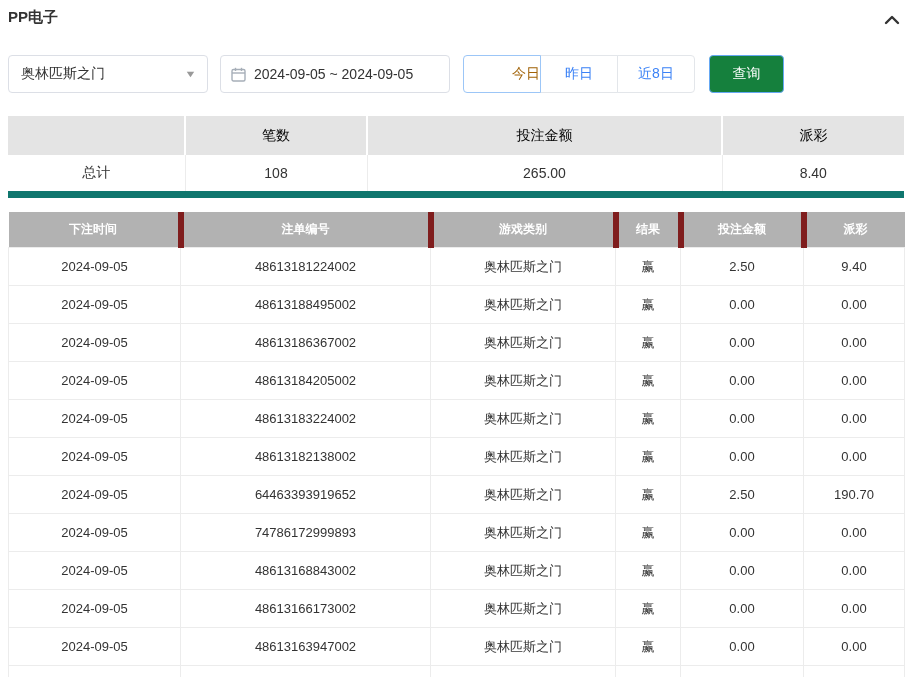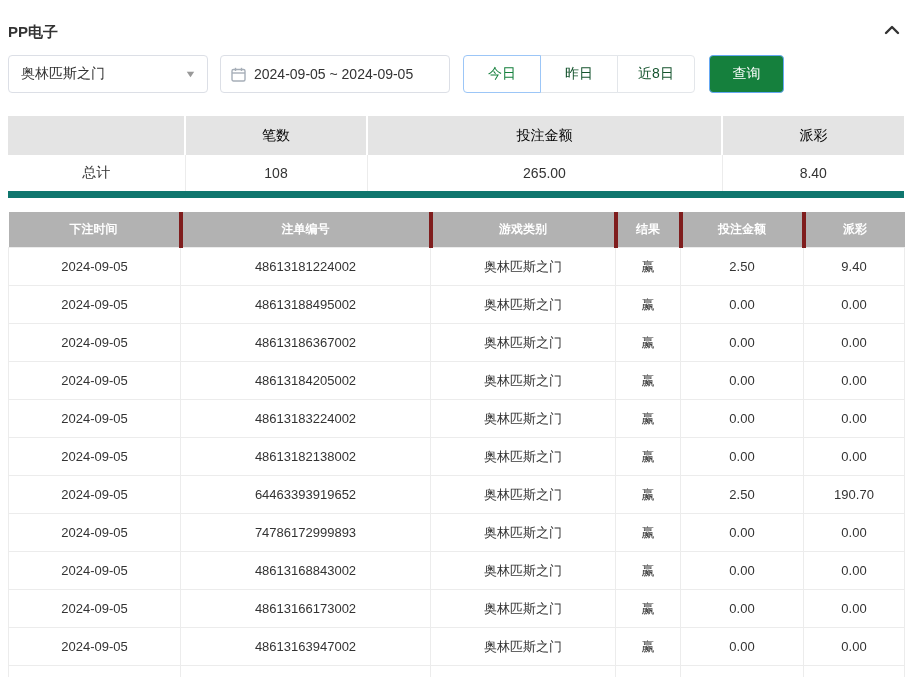--- a/index.html
+++ b/index.html
@@ -1,57 +1,57 @@
 <!DOCTYPE html>
 <html><head>
 <meta charset="utf-8">
 <style>
   * { margin:0; padding:0; box-sizing:border-box; }
   html,body { width:912px; height:677px; overflow:hidden; background:#fff;
     font-family:"Liberation Sans","DejaVu Sans",sans-serif; color:#333; }
   .page { padding:0 8px; }
 
   
-  .top-bar { display:flex; align-items:flex-end; justify-content:space-between; height:42px; padding-top:16px; }
+  .top-bar { display:flex; align-items:flex-start; justify-content:space-between; height:42px; padding-top:8px; }
   .page-title { font-size:15px; font-weight:bold; color:#333; }
   .chevron-btn { width:24px; height:24px; display:flex; align-items:center; justify-content:center; cursor:pointer; }
 
   
   .filter-row { display:flex; align-items:center; height:40px; margin-top:12px; margin-bottom:22px; }
   .select-box { width:200px; height:38px; border:1px solid #dcdfe6; border-radius:4px;
     display:flex; align-items:center; justify-content:space-between; padding:0 12px; font-size:14px; cursor:pointer; background:#fff; }
   .select-caret { font-size:9px; color:#999; transform:scaleX(1.4); }
   .date-box { width:230px; height:38px; border:1px solid #dcdfe6; border-radius:4px; margin-left:12px;
     display:flex; align-items:center; padding:0 10px; font-size:14px; cursor:pointer; background:#fff; }
   .date-box .cal { margin-right:8px; display:flex; align-items:center; }
 
   .btn-group { display:flex; margin-left:13px; }
   .qbtn { width:78px; height:38px; background:#fff; border:1px solid #e3e6ea; font-size:14px;
-    color:#14532d; cursor:pointer; margin-left:-1px; position:relative;
+    color:#3b82f6; cursor:pointer; margin-left:-1px; position:relative;
     font-family:"Liberation Sans","DejaVu Sans",sans-serif; }
   .qbtn:first-child { border-radius:4px 0 0 4px; margin-left:0; }
   .qbtn:last-child { border-radius:0 4px 4px 0; }
-  .qbtn.active { color:#15803d; border-color:#9cc6f7; z-index:2; }
+  .qbtn.active { color:#a16207; border-color:#9cc6f7; z-index:2;text-align:right; }
 
   .query-btn { width:75px; height:38px; margin-left:14px; background:#15803d; border:1px solid #66a8f3;
     border-radius:4px; color:#fff; font-size:14px; cursor:pointer;
     font-family:"Liberation Sans","DejaVu Sans",sans-serif; }
 
   
   table { border-collapse:collapse; table-layout:fixed; width:896px; }
   .summary-table td, .summary-table th { height:39px; text-align:center; font-weight:normal; font-size:14px; }
   .summary-table thead th { background:#e4e4e4; border-left:2px solid #fff; color:#000000; }
   .summary-table thead th:first-child { border-left:none; }
   .summary-table tbody td { background:#fff; border-left:1px solid #ececec; border-bottom:7px solid #0f766e; }
   .summary-table tbody td:first-child { border-left:none; }
 
   
   .detail-wrap { margin-top:14px; }
   .detail-table thead th { height:36px; background:#b2b2b2; color:#fff; font-size:12px; font-weight:bold;
-    text-align:center; border-left:4px solid #7f1d1d; }
+    text-align:center; border-left:6px solid #7f1d1d; }
   .detail-table thead th:first-child { border-left:none; }
   .detail-table tbody td { height:38px; text-align:center; font-size:13px; color:#333;
     border:1px solid #ececec; background:#fff; }
 </style>
 </head>
 <body>
 
 <div class="page">
 
   <div class="top-bar">

